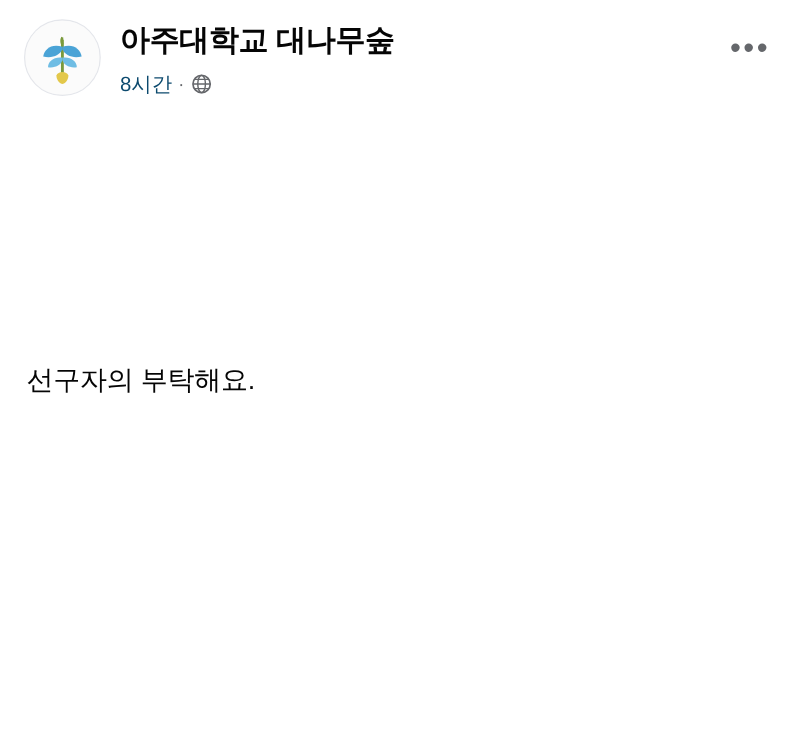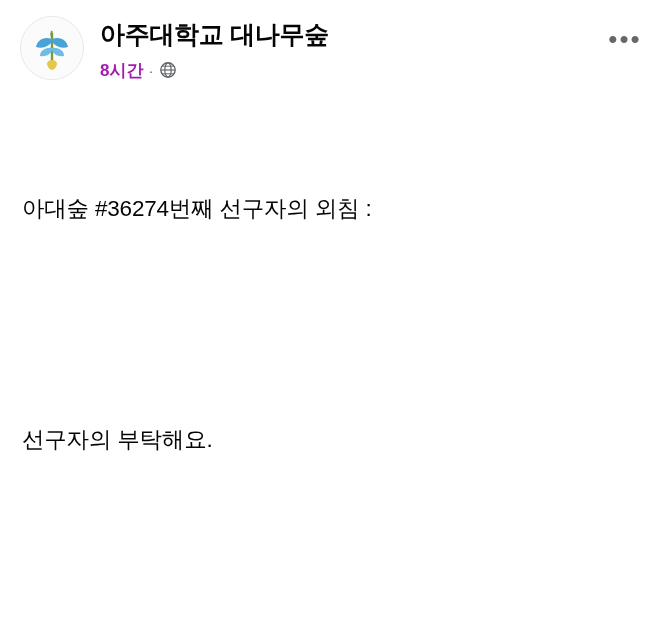--- a/index.html
+++ b/index.html
@@ -58,22 +58,21 @@
     white-space: nowrap;
   }
   .meta {
     display: flex;
     align-items: center;
     margin-top: 10px;
     color: #65676b;
     font-size: 17px;
   }
   .meta .time {
-    color: #a21caf;
-    font-weight: bold;
+    color: #0c4a6e;
   }
   .meta .dot {
     margin: 0 5px;
     color: #65676b;
     font-size: 15px;
   }
   .globe-icon {
     display: inline-flex;
     align-items: center;
     justify-content: center;
@@ -152,21 +151,20 @@
           </svg>
         </span>
       </div>
     </div>
 
     <div class="menu-dots">•••</div>
   </div>
 
   <div class="body">
     <div class="post-text">
-      <div class="post-line">아대숲 #36274번째 선구자의 외침 :</div>
       <div class="post-line blank-line"></div>
       <div class="post-line">선구자의 부탁해요.</div>
       <div class="post-line blank-line"></div>
       
       
       
       
       
       
       

